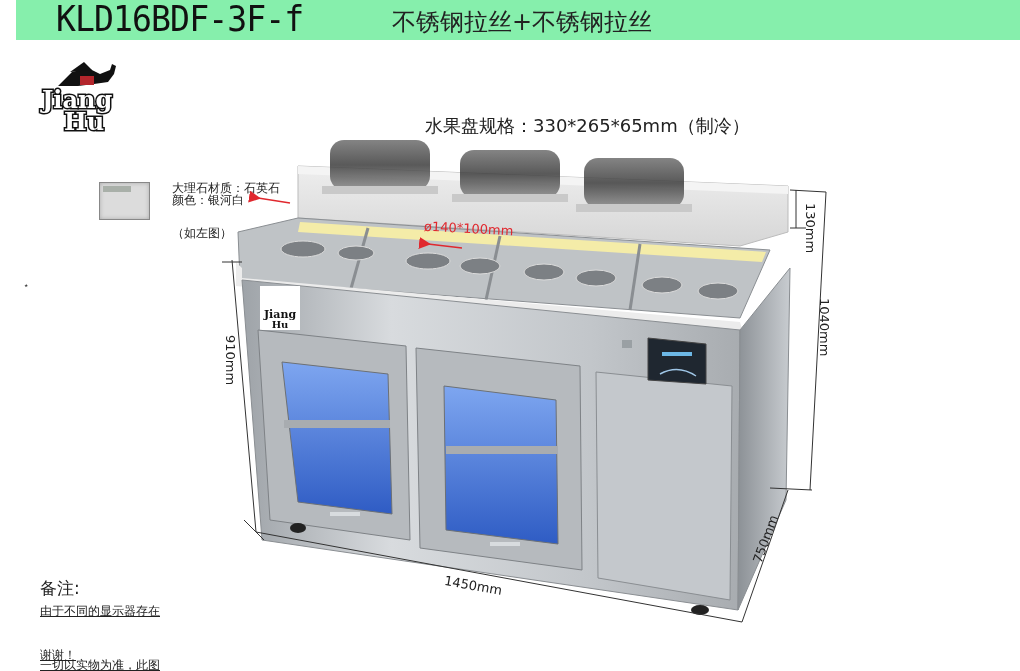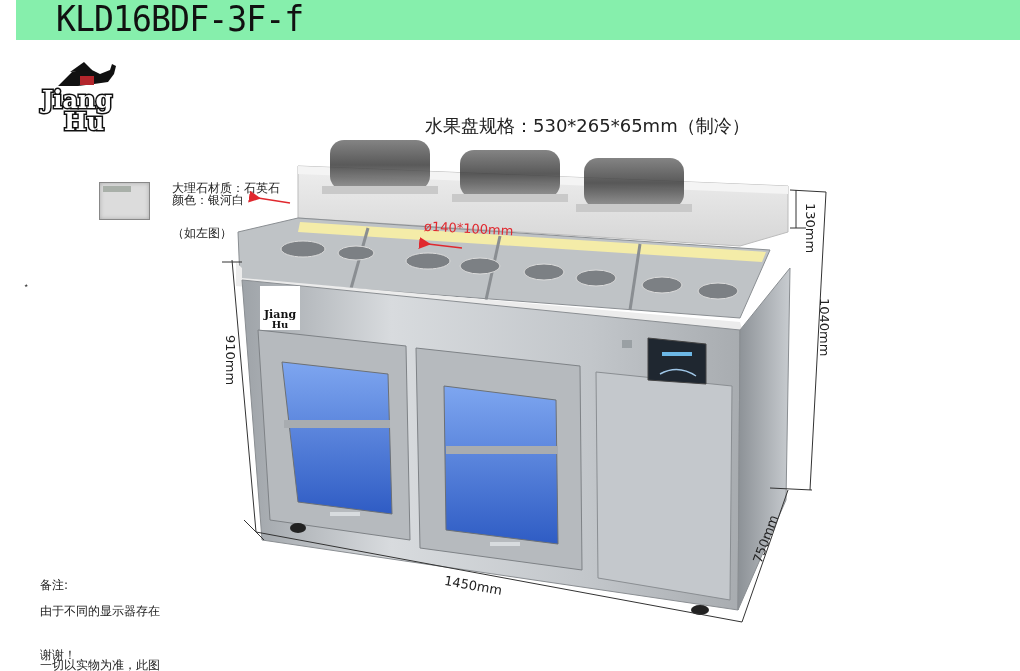--- a/index.html
+++ b/index.html
@@ -33,42 +33,43 @@
     .spec { position: absolute; left: 425px; top: 114px; font-size: 18px; color: #222; }
     
     .swatch {
       position: absolute; left: 99px; top: 182px; width: 49px; height: 36px;
       background: #dcdcdc; border: 1px solid #888; box-shadow: inset 0 0 4px #aaa;
     }
     .swatch .bar { position: absolute; left: 3px; top: 3px; width: 28px; height: 6px; background: #a9b0a9; }
     .note-small { position: absolute; left: 172px; font-size: 12px; color: #222; font-family: Liberation Serif, serif; }
     
     .dim { position: absolute; font-size: 13px; color: #222; white-space: nowrap; }
-    .remark-title { position: absolute; left: 40px; top: 577px; font-size: 12px; color: #222; }
-    .remark { position: absolute; left: 40px; font-size: 12px; color: #222; white-space: nowrap; }
+    .remark-title { position: absolute; left: 40px; top: 577px; font-size: 17px; color: #222; }
+    .remark { position: absolute; left: 40px; font-size: 12px; color: #222; white-space: nowrap; text-decoration: underline; }
     svg.illus { position: absolute; left: 0; top: 0; }
   </style>
 </head>
 <body>
 
 <div class="header">
   <div class="model">KLD16BDF-3F-f</div>
+  <div class="material">不锈钢拉丝+不锈钢拉丝</div>
 </div>
 
 <div class="logo">
   <svg width="92" height="36" viewBox="0 0 92 36" style="position:absolute;left:0;top:0;">
     <path d="M20 26 L34 12 L50 8 L62 14 L72 10 L74 4 L78 6 L76 14 L70 22 L56 24 L40 26 Z" fill="#111"></path>
     <path d="M32 12 L46 2 L54 10 Z" fill="#111"></path>
     <rect x="42" y="16" width="14" height="9" fill="#b3262c"></rect>
   </svg>
   <div class="word" style="left:4px;top:28px;">Jiang</div>
   <div class="word" style="left:26px;top:50px;">Hu</div>
 </div>
 
-<div class="spec">水果盘规格：530*265*65mm（制冷）</div>
+<div class="spec">水果盘规格：330*265*65mm（制冷）</div>
 
 <div class="swatch">
     <div class="bar"></div>
   </div>
 <div class="note-small" style="top:180px;">大理石材质：石英石</div>
 <div class="note-small" style="top:192px;">颜色：银河白</div>
 <div class="note-small" style="top:225px;text-align:right;">（如左图）</div>
 <div class="abs" style="left:24px;top:281px;font-size:8px;color:#444;">٭</div>
 
 <svg class="illus" width="1020" height="671" viewBox="0 0 1020 671">

